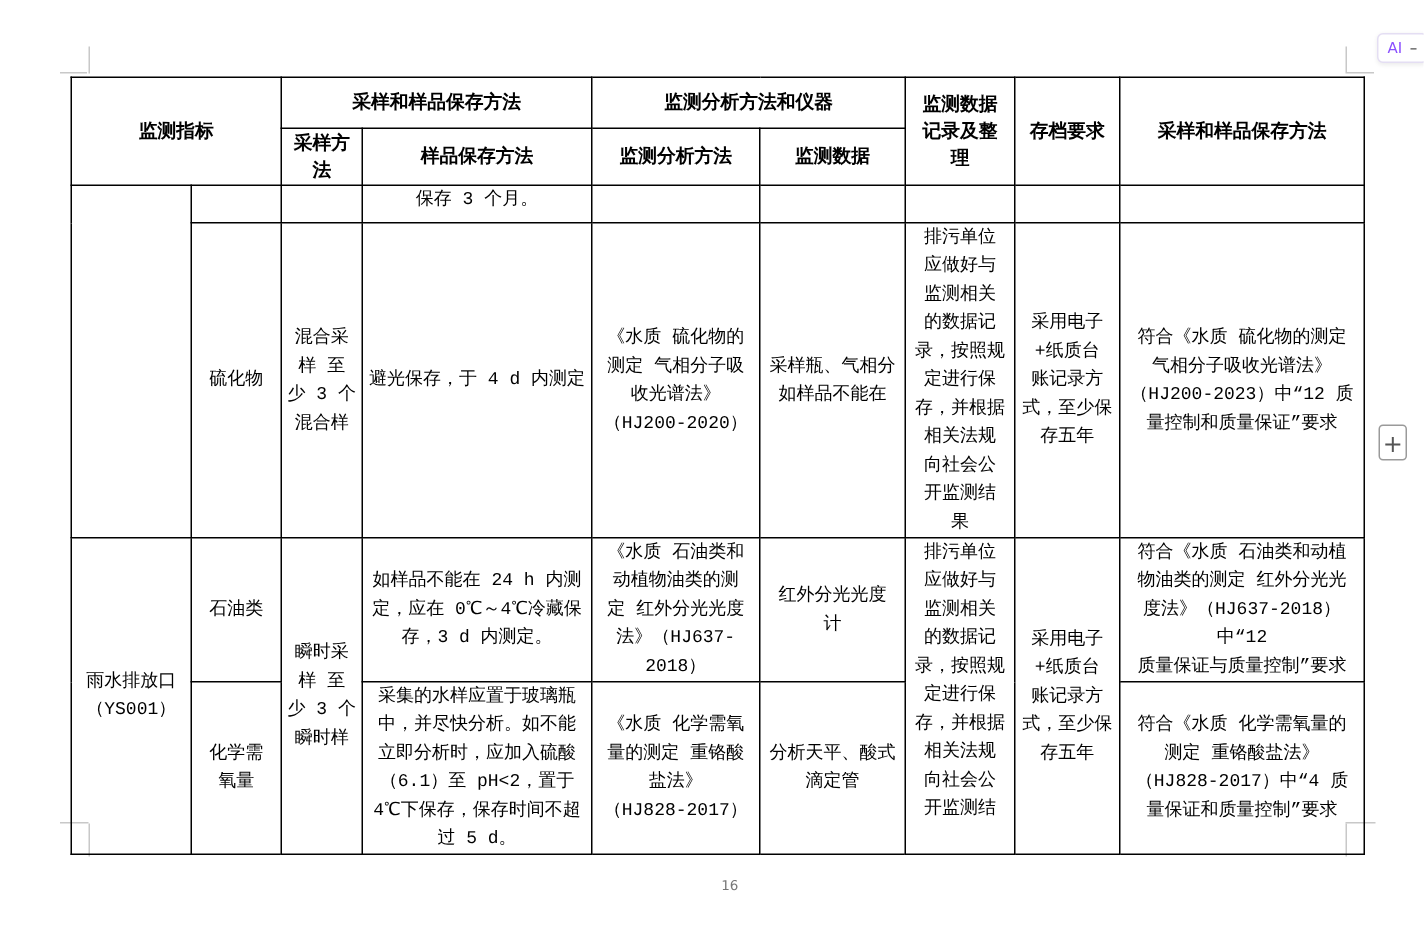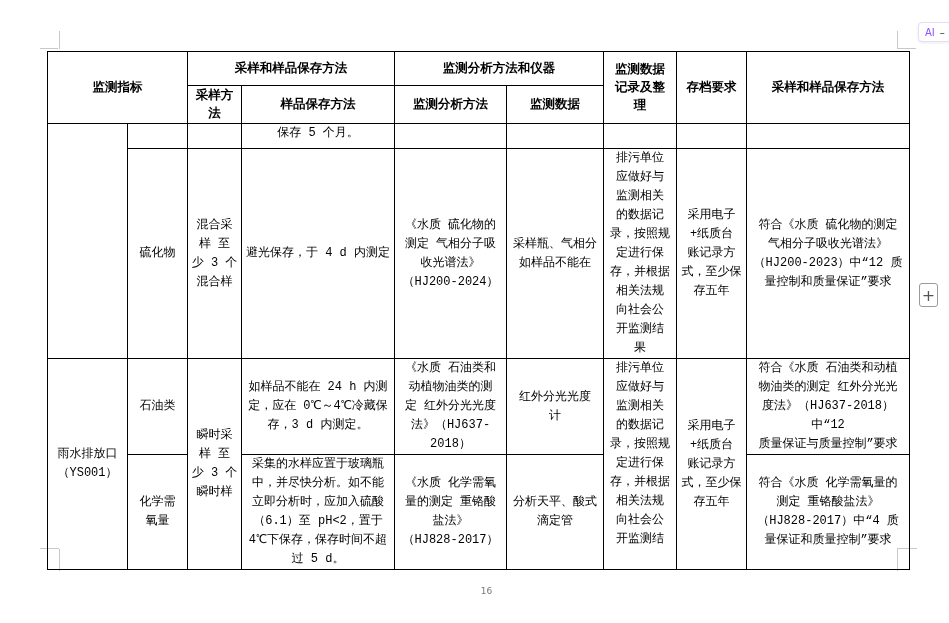--- a/index.html
+++ b/index.html
@@ -78,39 +78,39 @@
 法</td>
     <td class="hd">样品保存方法</td>
     <td class="hd">监测分析方法</td>
     <td class="hd">监测数据</td>
   </tr>
 
   <tr style="height:25px">
     <td rowspan="2"></td>
     <td></td>
     <td></td>
-    <td class="clip">保存 5 个月。</td>
+    <td class="clip">保存 3 个月。</td>
     <td></td>
     <td></td>
     <td></td>
     <td></td>
     <td></td>
   </tr>
 
   <tr style="height:206px">
     <td>硫化物</td>
     <td class="pre">混合采
 样 至
 少 3 个
 混合样</td>
     <td>避光保存，于 4 d 内测定</td>
     <td class="pre">《水质 硫化物的
 测定 气相分子吸
 收光谱法》
-（HJ200-2024）</td>
+（HJ200-2020）</td>
     <td class="pre">采样瓶、气相分
 如样品不能在</td>
     <td class="pre">排污单位
 应做好与
 监测相关
 的数据记
 录，按照规
 定进行保
 存，并根据
 相关法规

